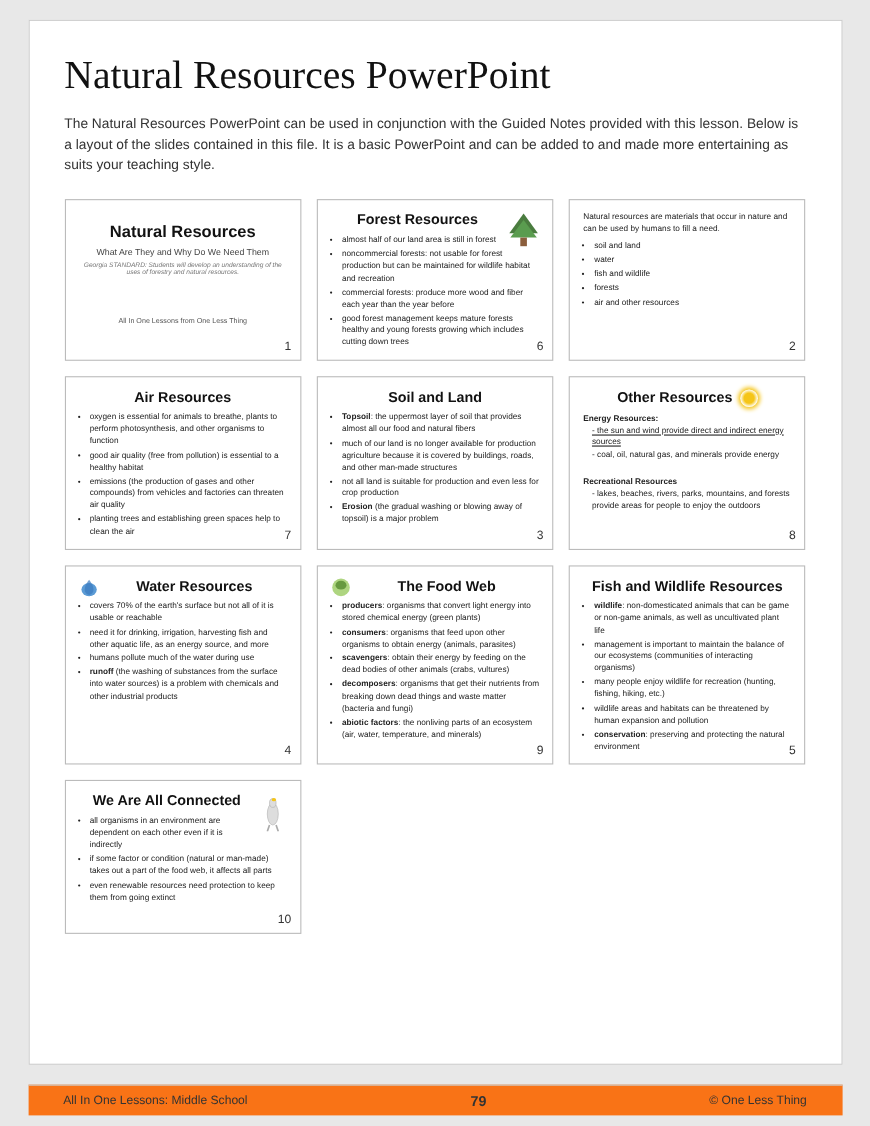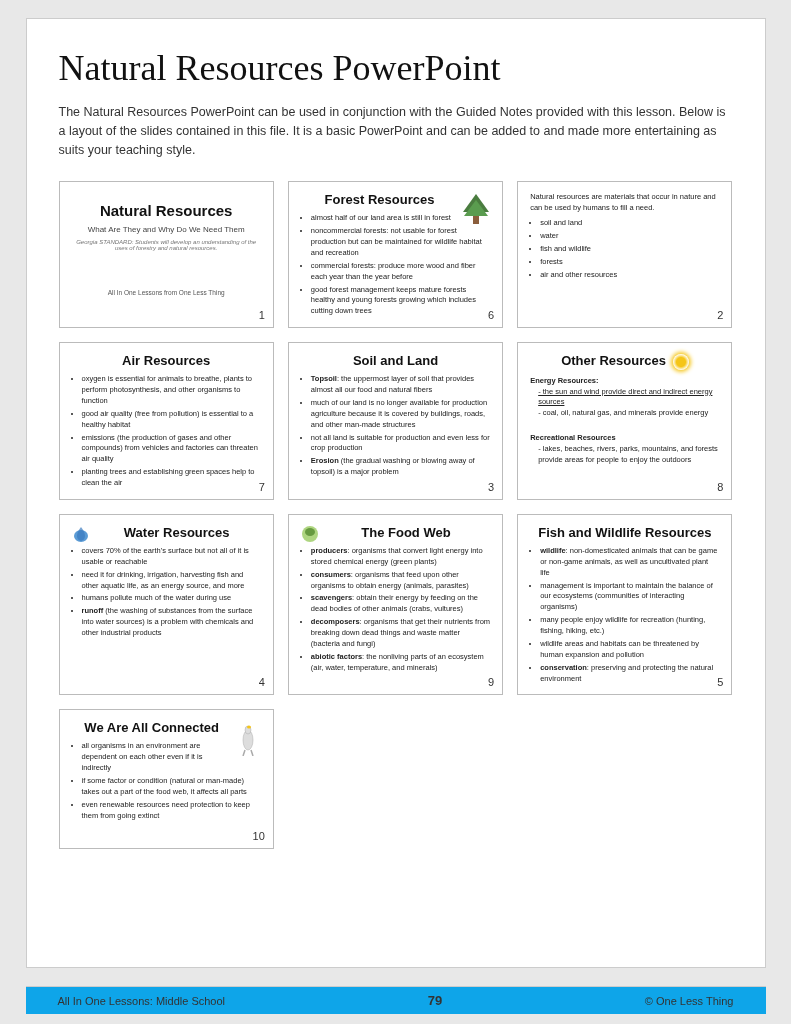--- a/index.html
+++ b/index.html
@@ -101,21 +101,21 @@
     .water-icon {
       float: left;
       margin-right: 4px;
     }
     
     .food-icon {
       float: left;
       margin-right: 4px;
     }
     .footer-bar {
-      background: #0ea5e9;
+      background: #f97316;
       border-top: 1px solid #ccc;
       padding: 6px 32px;
       display: flex;
       justify-content: space-between;
       align-items: center;
       font-size: 11px;
       color: #333;
       width: 740px;
       margin: 0 auto 10px auto;
     }

